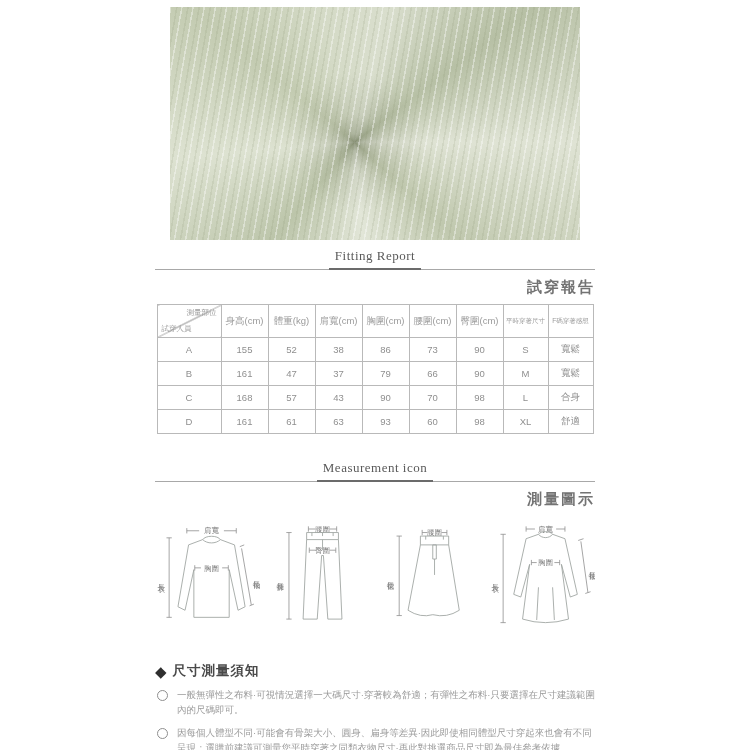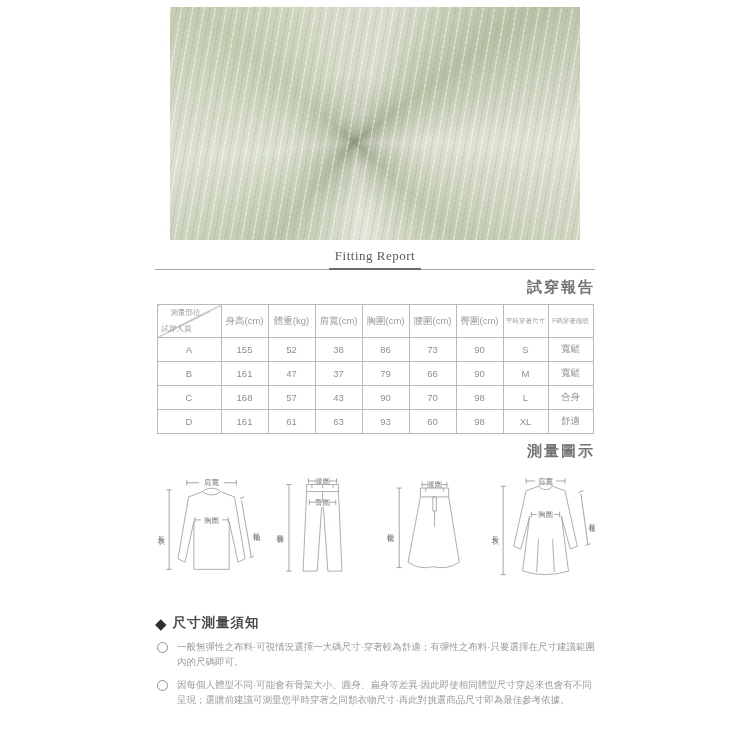--- a/index.html
+++ b/index.html
@@ -45,21 +45,21 @@
   }
   table.fit thead th { height:33px; color:#9a9a9a; }
   table.fit thead th.small { font-size:6.5px; }
   td.c0, th.c0 { width:64px; }
   .cw  { width:47px; }
   .cs  { width:45px; }
   .corner { position:relative; padding:0;
     background:linear-gradient(to bottom right,
       transparent calc(50% - 0.6px), #adadad calc(50% - 0.6px),
       #adadad calc(50% + 0.6px), transparent calc(50% + 0.6px)); }
-  .corner .tr { position:absolute; top:3px; right:20px; font-size:7.5px; color:#9a9a9a; }
+  .corner .tr { position:absolute; top:3px; right:4px; font-size:7.5px; color:#9a9a9a; }
   .corner .bl { position:absolute; bottom:3px; left:4px; font-size:7.5px; color:#9a9a9a; }
 
   
   .diagrams { width:440px; display:flex; justify-content:space-between; margin-top:4px; }
   .diagrams svg { display:block; }
   .gopen { stroke:#a0a6a2; stroke-width:1; fill:none; }
   .arrow { stroke:#8f8f8f; stroke-width:0.9; fill:none; }
   .dlab  { font-size:8.5px; fill:#787878; }
   .vtext { writing-mode:vertical-rl; text-orientation:upright; }
 
@@ -144,20 +144,23 @@
         <td>63</td>
         <td>93</td>
         <td>60</td>
         <td>98</td>
         <td>XL</td>
         <td>舒適</td>
       </tr>
     </tbody>
   </table>
 
+  <div class="sec-head" style="margin-top:24px;">
+    <span class="en">Measurement icon</span>
+  </div>
   <div class="sec-zh">測量圖示</div>
 
   <div class="diagrams">
 
     <svg width="106" height="132" viewBox="-12 0 120 132">
       <path class="arrow" d="M24,8 H38 M66,8 H80 M24,5 V11 M80,5 V11"></path>
       <text class="dlab" x="52" y="11" text-anchor="middle">肩寬</text>
       <path class="gopen" d="M42,18 C47,23 57,23 62,18 M42,18 C45,13 59,13 62,18"></path>
       <path class="gopen" d="M42,18 L26,24 L14,94 L22,98 L32,52 M62,18 L78,24 L90,94 L82,98 L72,52 M32,52 L32,106 L72,106 L72,52"></path>
       <path class="arrow" d="M33,50 H40 M64,50 H71 M33,47 V53 M71,47 V53"></path>

